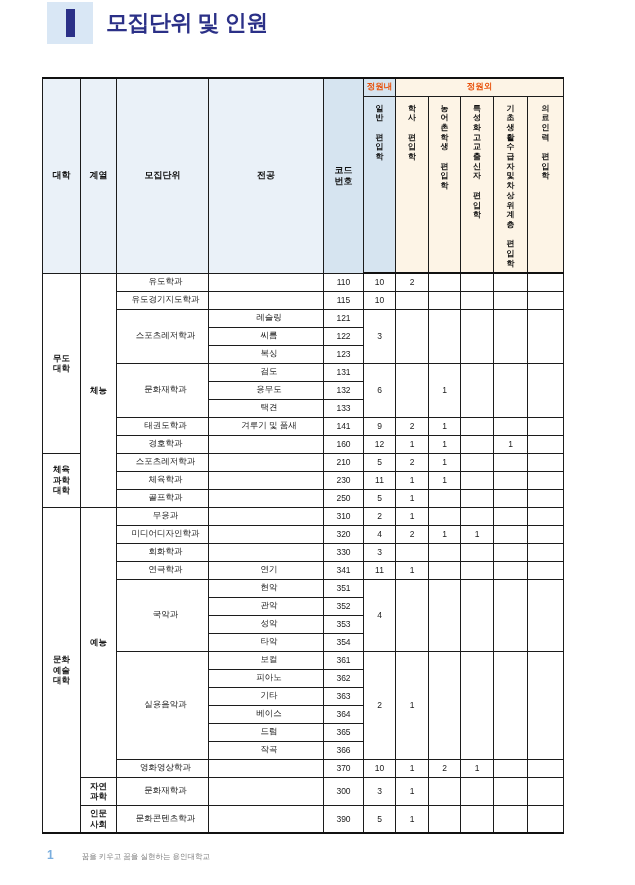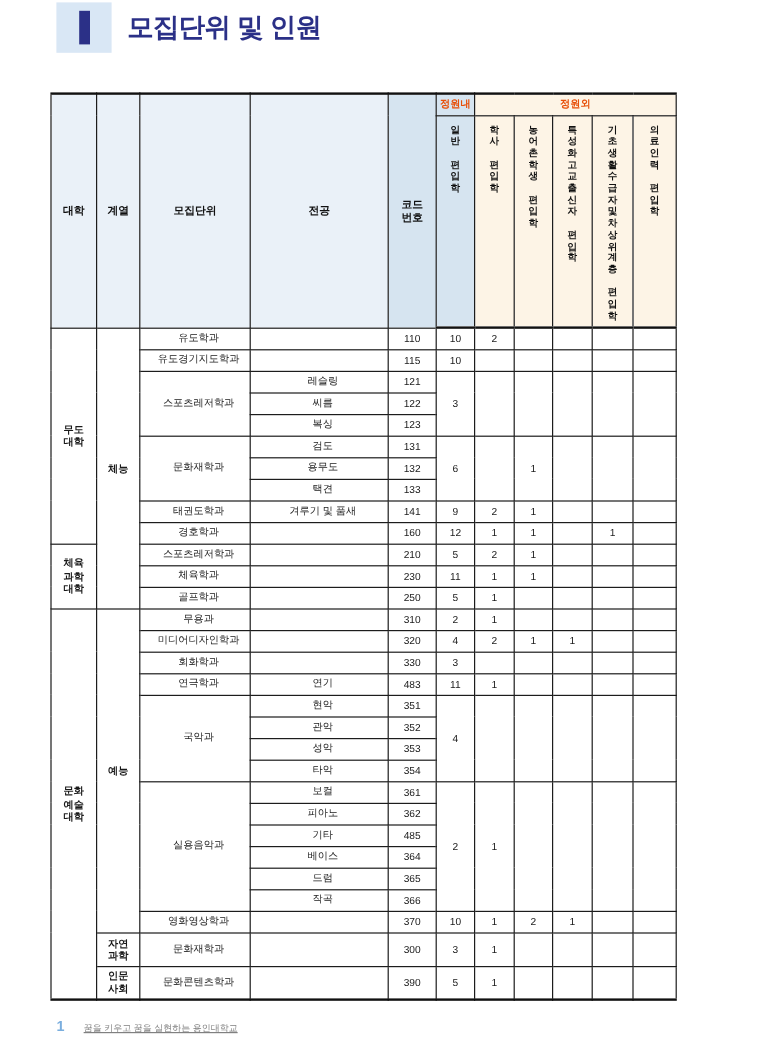--- a/index.html
+++ b/index.html
@@ -38,21 +38,21 @@
   tbody tr.t { height:28px; }
   td { font-size:8.5px; color:#1a1a1a; text-align:center; vertical-align:middle;
     background:#fff; }
   td.col, td.fld { font-weight:bold; white-space:pre-line; line-height:10.5px;margin-left:20px; }
   td.unit, td.maj { text-align:center; padding-left:6px; }
   td.gen { font-weight:normal; }
 
   
   .footer { position:absolute; left:47px; top:848px; display:flex; align-items:baseline; }
   .pgnum { font-size:12px; font-weight:bold; color:var(--ft-blue,#7aaede); }
-  .ftext { margin-left:16px; font-size:7.5px; color:#808080;text-decoration:underline; }
+  .ftext { margin-left:28px; font-size:7.5px; color:#808080; }
 </style>
 </head>
 <body>
 
 <div class="page">
 
   <div class="title-row">
     <div class="title-icon">
       <div class="bar"></div>
     </div>
@@ -300,21 +300,21 @@
           <td class="gen">3</td>
           <td class="q"></td>
           <td class="q"></td>
           <td class="q"></td>
           <td class="q"></td>
           <td class="q"></td>
         </tr>
         <tr class="r">
           <td class="unit">연극학과</td>
           <td class="maj">연기</td>
-          <td class="code">483</td>
+          <td class="code">341</td>
           <td class="gen">11</td>
           <td class="q">1</td>
           <td class="q"></td>
           <td class="q"></td>
           <td class="q"></td>
           <td class="q"></td>
         </tr>
         <tr class="r">
           <td class="unit" rowspan="4">국악과</td>
           <td class="maj">현악</td>
@@ -348,21 +348,21 @@
           <td class="q" rowspan="6"></td>
           <td class="q" rowspan="6"></td>
           <td class="q" rowspan="6"></td>
         </tr>
         <tr class="r">
           <td class="maj">피아노</td>
           <td class="code">362</td>
         </tr>
         <tr class="r">
           <td class="maj">기타</td>
-          <td class="code">485</td>
+          <td class="code">363</td>
         </tr>
         <tr class="r">
           <td class="maj">베이스</td>
           <td class="code">364</td>
         </tr>
         <tr class="r">
           <td class="maj">드럼</td>
           <td class="code">365</td>
         </tr>
         <tr class="r">

